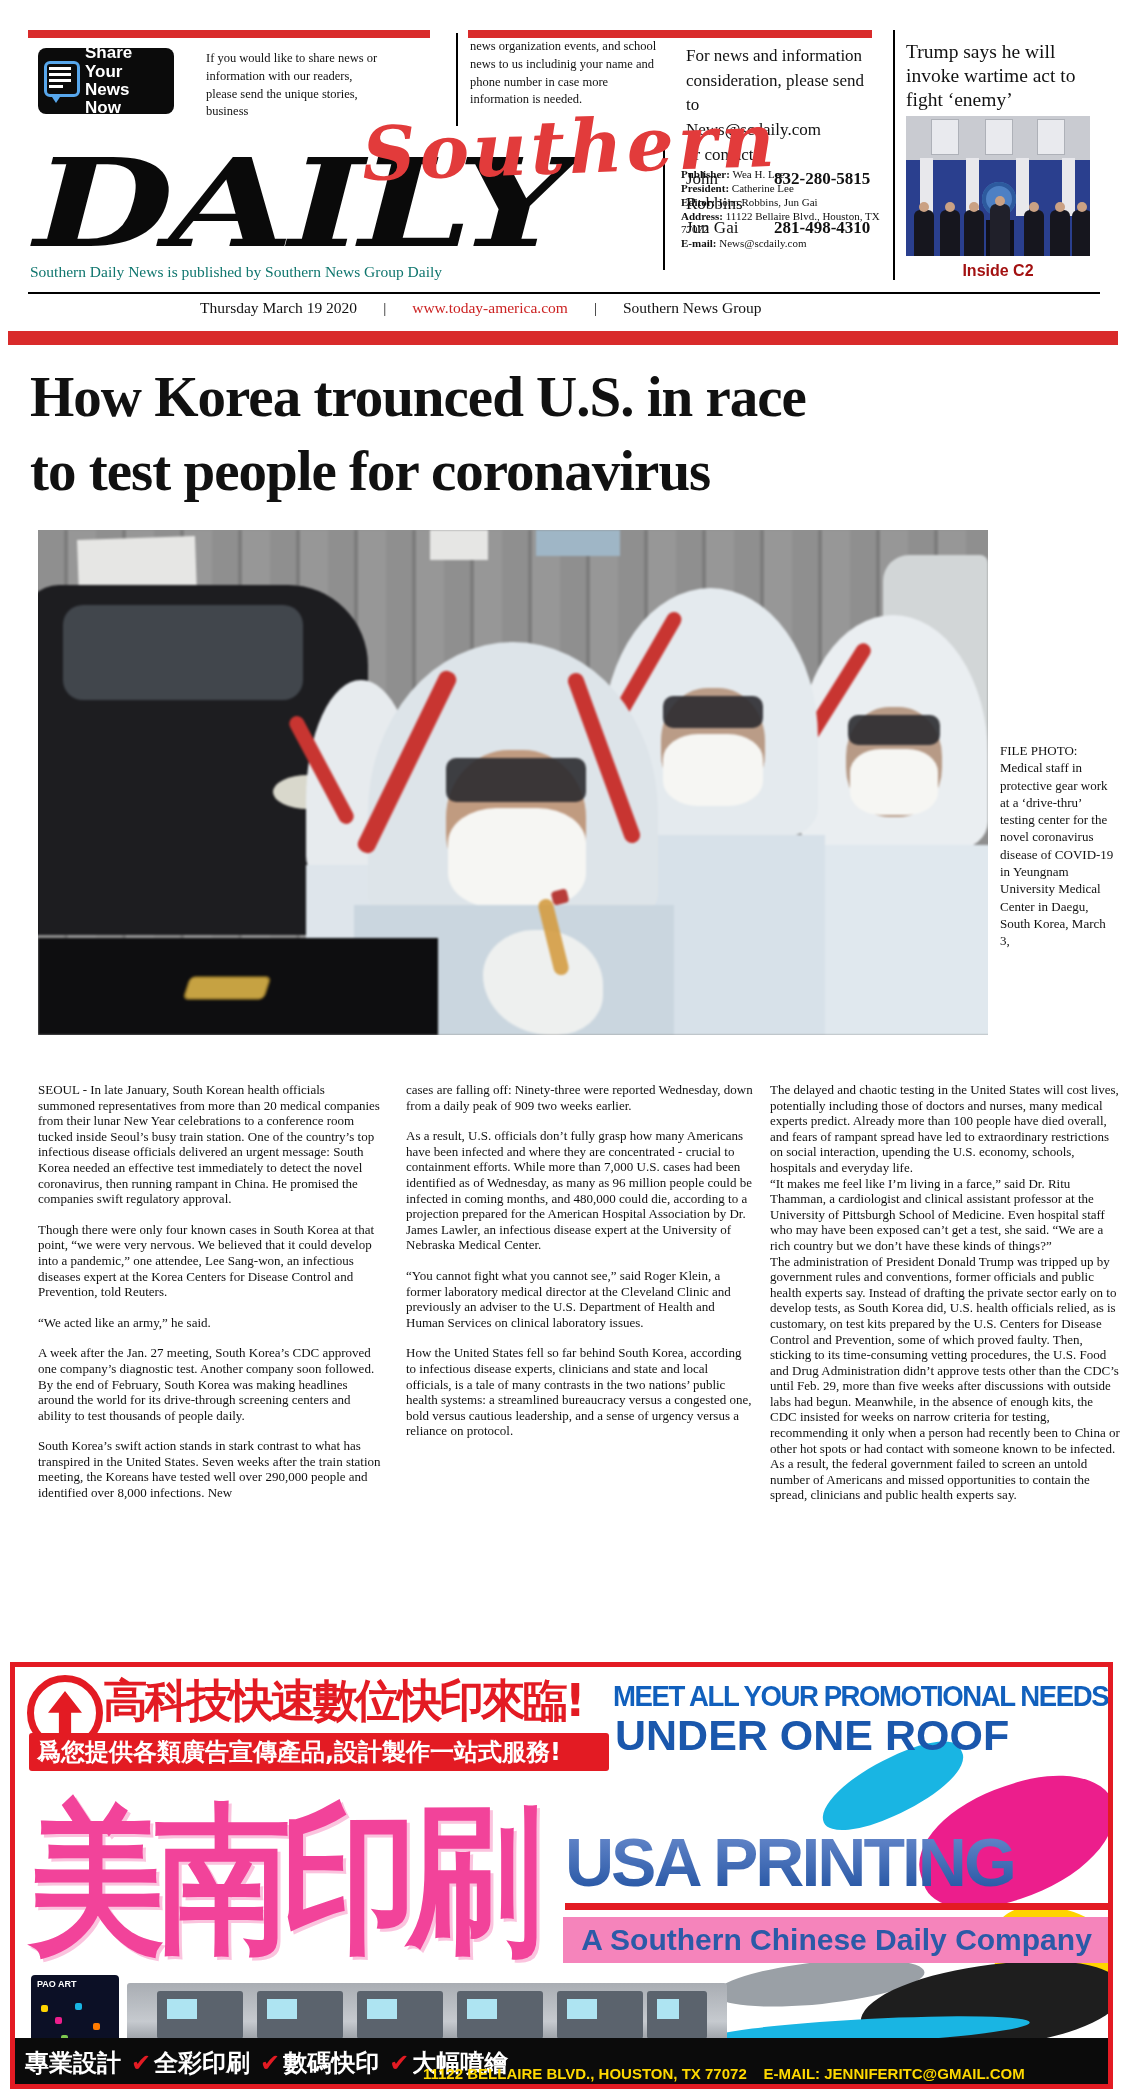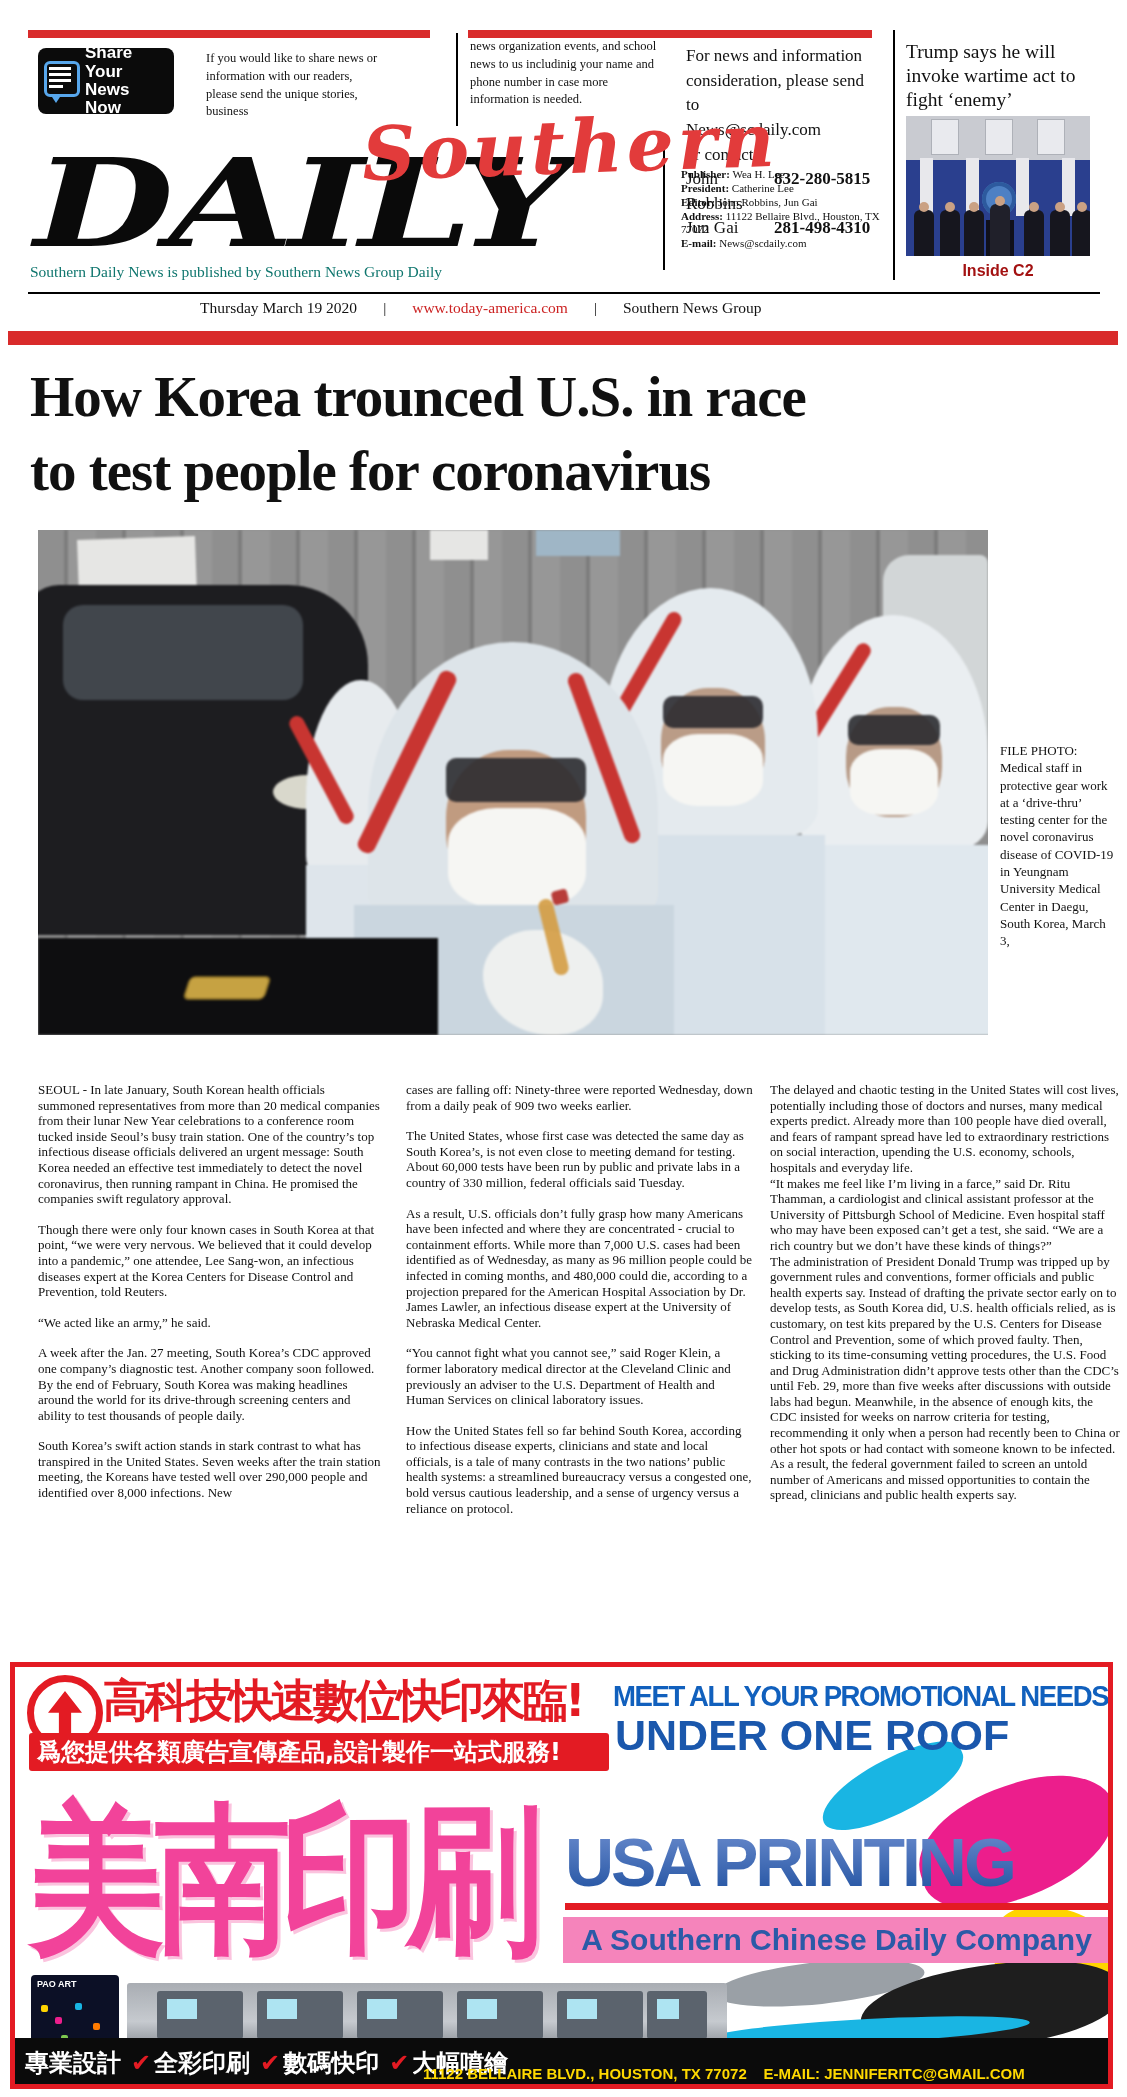--- a/index.html
+++ b/index.html
@@ -290,21 +290,20 @@
 
   <div class="abs col col1">
     <p>SEOUL - In late January, South Korean health officials summoned representatives from more than 20 medical companies from their lunar New Year celebrations to a conference room tucked inside Seoul’s busy train station. One of the country’s top infectious disease officials delivered an urgent message: South Korea needed an effective test immediately to detect the novel coronavirus, then running rampant in China. He promised the companies swift regulatory approval.</p>
     <p>Though there were only four known cases in South Korea at that point, “we were very nervous. We believed that it could develop into a pandemic,” one attendee, Lee Sang-won, an infectious diseases expert at the Korea Centers for Disease Control and Prevention, told Reuters.</p>
     <p>“We acted like an army,” he said.</p>
     <p>A week after the Jan. 27 meeting, South Korea’s CDC approved one company’s diagnostic test. Another company soon followed. By the end of February, South Korea was making headlines around the world for its drive-through screening centers and ability to test thousands of people daily.</p>
     <p>South Korea’s swift action stands in stark contrast to what has transpired in the United States. Seven weeks after the train station meeting, the Koreans have tested well over 290,000 people and identified over 8,000 infections. New</p>
   </div>
   <div class="abs col col2">
     <p>cases are falling off: Ninety-three were reported Wednesday, down from a daily peak of 909 two weeks earlier.</p>
-    <p>The United States, whose first case was detected the same day as South Korea’s, is not even close to meeting demand for testing. About 60,000 tests have been run by public and private labs in a country of 330 million, federal officials said Tuesday.</p>
     <p>As a result, U.S. officials don’t fully grasp how many Americans have been infected and where they are concentrated - crucial to containment efforts. While more than 7,000 U.S. cases had been identified as of Wednesday, as many as 96 million people could be infected in coming months, and 480,000 could die, according to a projection prepared for the American Hospital Association by Dr. James Lawler, an infectious disease expert at the University of Nebraska Medical Center.</p>
     <p>“You cannot fight what you cannot see,” said Roger Klein, a former laboratory medical director at the Cleveland Clinic and previously an adviser to the U.S. Department of Health and Human Services on clinical laboratory issues.</p>
     <p>How the United States fell so far behind South Korea, according to infectious disease experts, clinicians and state and local officials, is a tale of many contrasts in the two nations’ public health systems: a streamlined bureaucracy versus a congested one, bold versus cautious leadership, and a sense of urgency versus a reliance on protocol.</p>
   </div>
   <div class="abs col col3 tight">
     <p>The delayed and chaotic testing in the United States will cost lives, potentially including those of doctors and nurses, many medical experts predict. Already more than 100 people have died overall, and fears of rampant spread have led to extraordinary restrictions on social interaction, upending the U.S. economy, schools, hospitals and everyday life.</p>
     <p>“It makes me feel like I’m living in a farce,” said Dr. Ritu Thamman, a cardiologist and clinical assistant professor at the University of Pittsburgh School of Medicine. Even hospital staff who may have been exposed can’t get a test, she said. “We are a rich country but we don’t have these kinds of things?”</p>
     <p>The administration of President Donald Trump was tripped up by government rules and conventions, former officials and public health experts say. Instead of drafting the private sector early on to develop tests, as South Korea did, U.S. health officials relied, as is customary, on test kits prepared by the U.S. Centers for Disease Control and Prevention, some of which proved faulty. Then, sticking to its time-consuming vetting procedures, the U.S. Food and Drug Administration didn’t approve tests other than the CDC’s until Feb. 29, more than five weeks after discussions with outside labs had begun. Meanwhile, in the absence of enough kits, the CDC insisted for weeks on narrow criteria for testing, recommending it only when a person had recently been to China or other hot spots or had contact with someone known to be infected. As a result, the federal government failed to screen an untold number of Americans and missed opportunities to contain the spread, clinicians and public health experts say.</p>
   </div>
 

